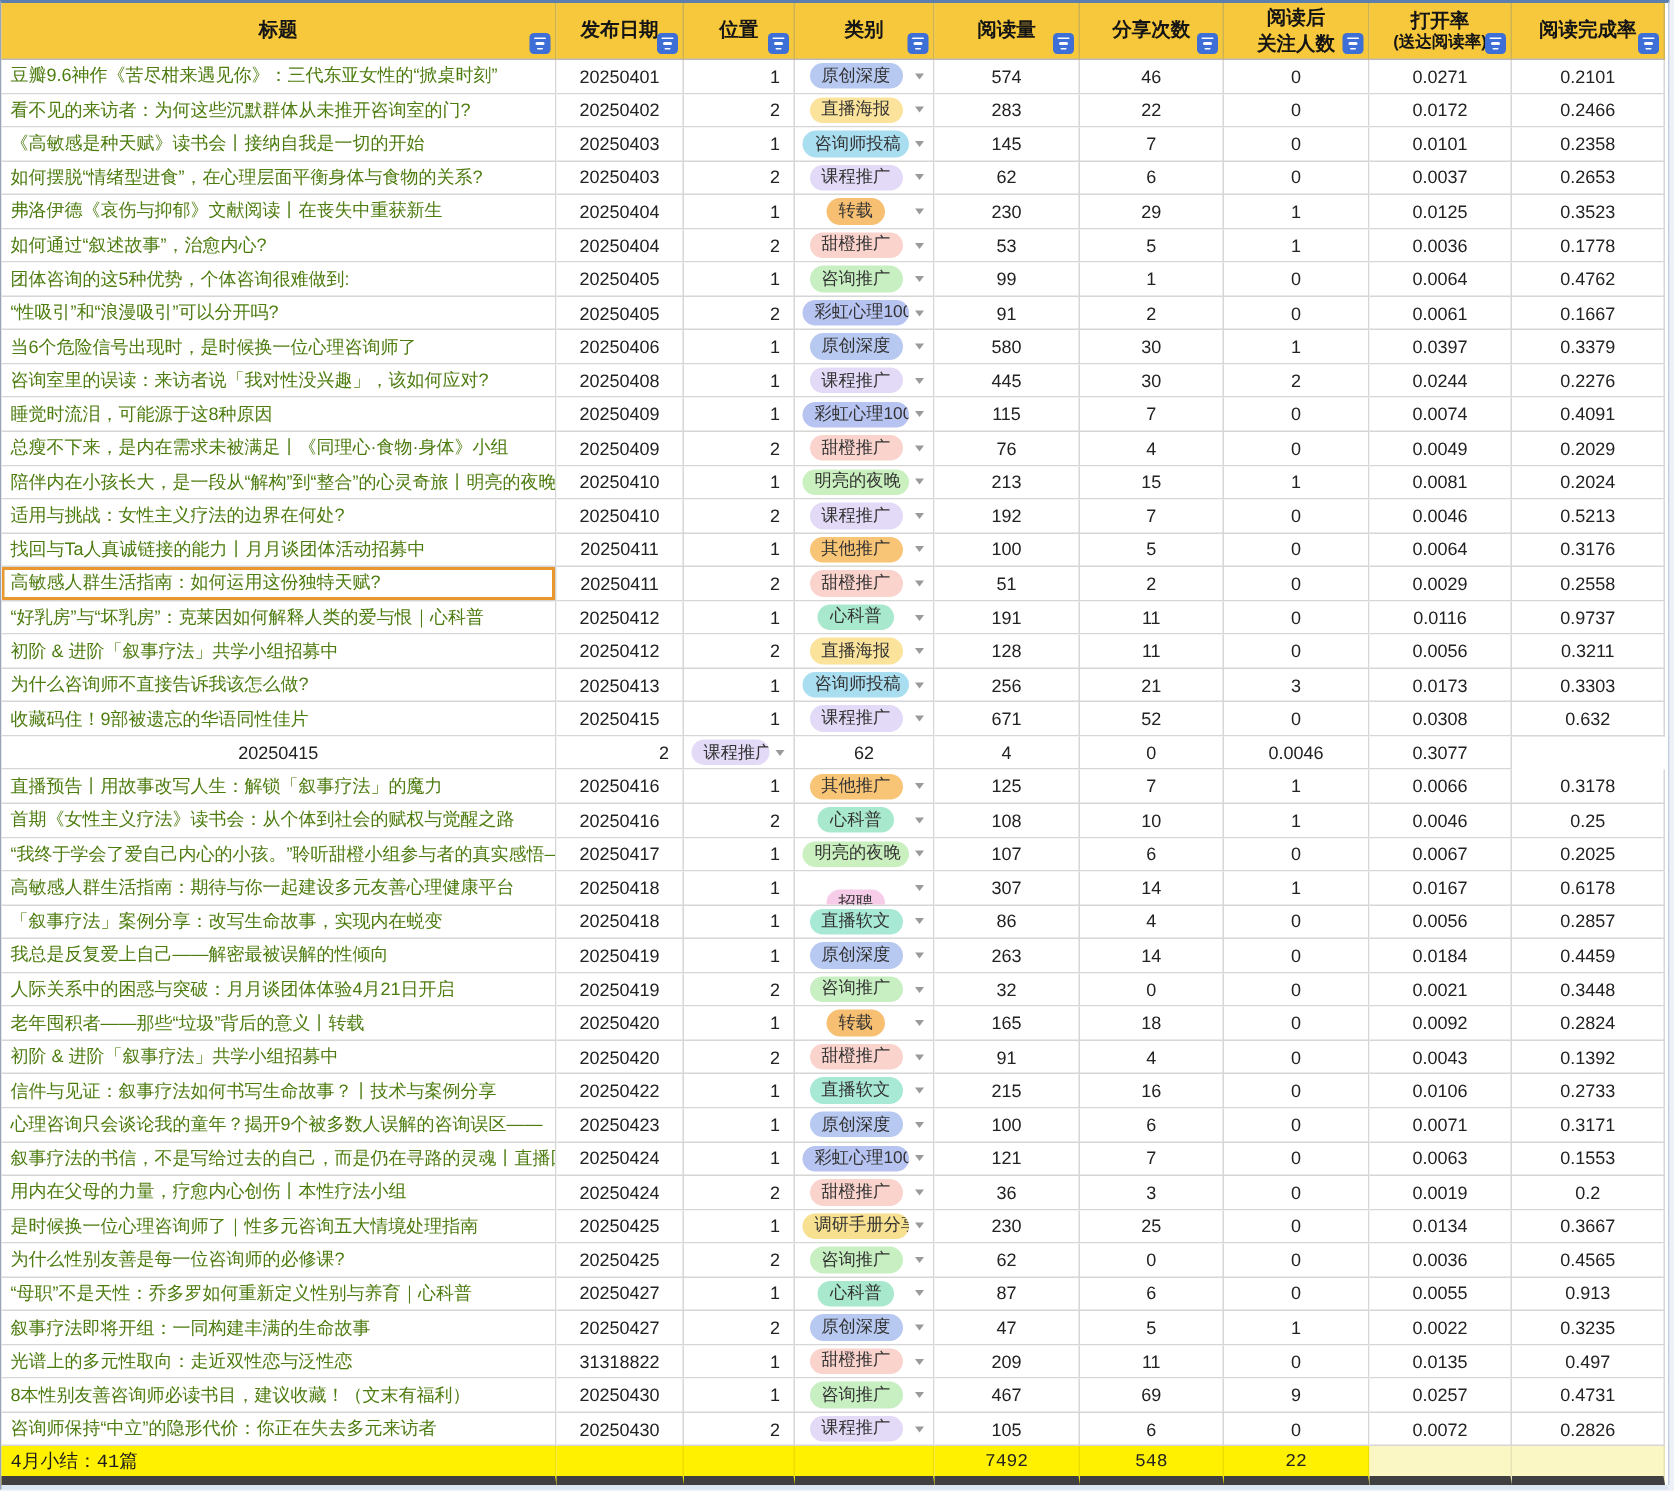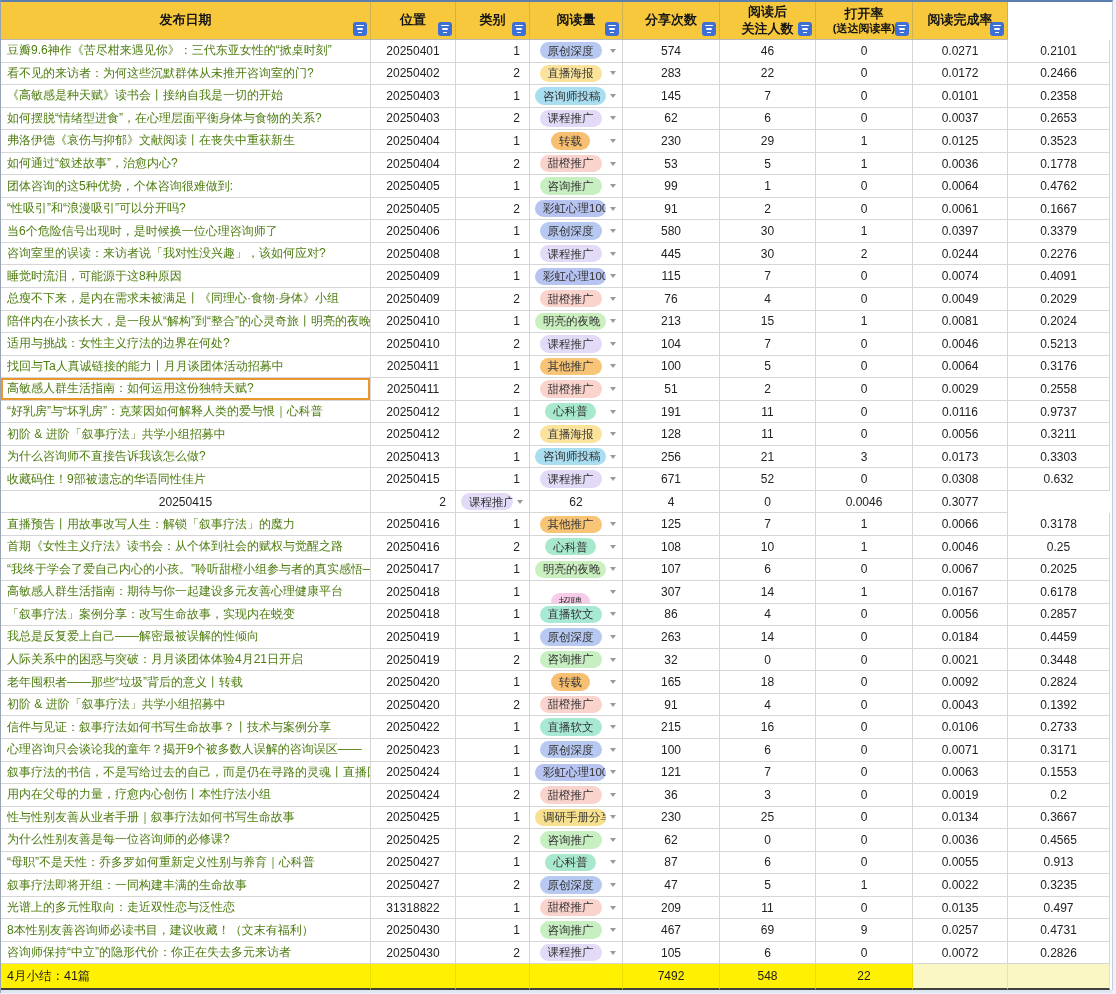--- a/index.html
+++ b/index.html
@@ -40,34 +40,44 @@
   .c-cat{justify-content:center;padding-left:5px;padding-right:16px;}
   .chip{
     display:inline-block;max-width:74px;overflow:hidden;white-space:nowrap;
     border-radius:9px;padding:1.5px 8px;font-size:11.5px;color:#333;line-height:1.25;
   }
   .dd-arrow{
     position:absolute;right:6px;top:50%;margin-top:-2px;width:0;height:0;cursor:pointer;
     border-left:3.5px solid transparent;border-right:3.5px solid transparent;border-top:4.5px solid #9a9a9a;
   }
   
-  .footer-row .cell{height:26px;background:#fff100;border-right:1px solid rgba(0,0,0,0.08);border-bottom:2px solid #404040;}
+  .footer-row .cell{height:26px;background:#fff100;border-right:1px solid rgba(0,0,0,0.08);border-bottom:6px solid #404040;font-family:Liberation Mono, monospace;}
   .footer-row .cell.pale{background:#fbf7c5;}
   .f-label{justify-content:flex-start;padding-left:6px;font-size:12.5px;color:#1d1d1d;}
   .f-num{justify-content:center;}
   #bottom-strip{height:3px;background:#dde7f3;border-left:1px solid #98a4b5;width:1111px;}
 </style>
 </head>
 <body>
 
 <div id="sheet-wrap">
   <div id="sheet">
       <div class="row header-row">
         <div class="cell">
           <div class="hlabel">
+            <div>标题</div>
+          </div>
+          <div class="filter-btn">
+            <span class="fb1"></span>
+            <span class="fb2"></span>
+            <span class="fb3"></span>
+          </div>
+        </div>
+        <div class="cell">
+          <div class="hlabel">
             <div>发布日期</div>
           </div>
           <div class="filter-btn">
             <span class="fb1"></span>
             <span class="fb2"></span>
             <span class="fb3"></span>
           </div>
         </div>
         <div class="cell">
           <div class="hlabel">
@@ -325,21 +335,21 @@
         <div class="cell c-num">0.2024</div>
       </div>
       <div class="row data-row">
         <div class="cell c-title">适用与挑战：女性主义疗法的边界在何处?</div>
         <div class="cell c-date">20250410</div>
         <div class="cell c-pos">2</div>
         <div class="cell c-cat">
           <span class="chip" style="background: rgb(227, 218, 247);">课程推广</span>
           <span class="dd-arrow"></span>
         </div>
-        <div class="cell c-num">104</div>
+        <div class="cell c-num">192</div>
         <div class="cell c-num">7</div>
         <div class="cell c-num">0</div>
         <div class="cell c-num">0.0046</div>
         <div class="cell c-num">0.5213</div>
       </div>
       <div class="row data-row">
         <div class="cell c-title">找回与Ta人真诚链接的能力丨月月谈团体活动招募中</div>
         <div class="cell c-date">20250411</div>
         <div class="cell c-pos">1</div>
         <div class="cell c-cat">
@@ -611,21 +621,21 @@
           <span class="chip" style="background: rgb(250, 211, 205);">甜橙推广</span>
           <span class="dd-arrow"></span>
         </div>
         <div class="cell c-num">36</div>
         <div class="cell c-num">3</div>
         <div class="cell c-num">0</div>
         <div class="cell c-num">0.0019</div>
         <div class="cell c-num">0.2</div>
       </div>
       <div class="row data-row">
-        <div class="cell c-title">性与性别友善从业者手册｜叙事疗法如何书写生命故事</div>
+        <div class="cell c-title">是时候换一位心理咨询师了｜性多元咨询五大情境处理指南</div>
         <div class="cell c-date">20250425</div>
         <div class="cell c-pos">1</div>
         <div class="cell c-cat">
           <span class="chip" style="background: rgb(247, 224, 143);">调研手册分享</span>
           <span class="dd-arrow"></span>
         </div>
         <div class="cell c-num">230</div>
         <div class="cell c-num">25</div>
         <div class="cell c-num">0</div>
         <div class="cell c-num">0.0134</div>

